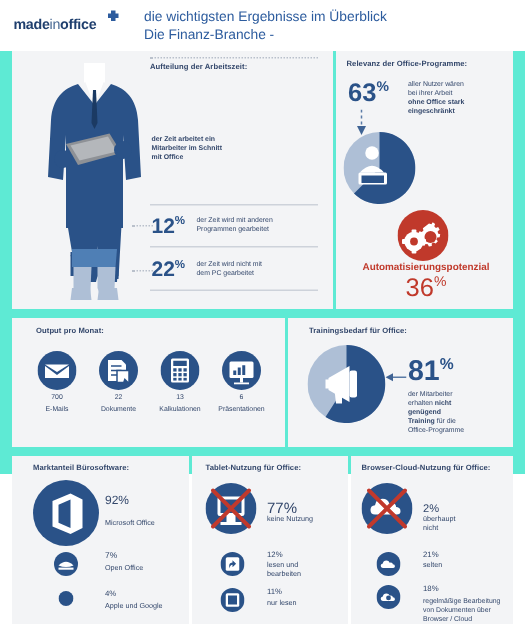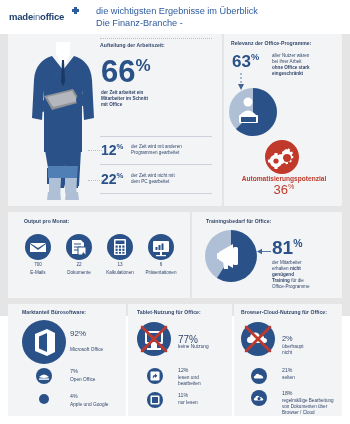--- a/index.html
+++ b/index.html
@@ -3,21 +3,21 @@
 <meta charset="utf-8">
 <style>
   html,body{margin:0;padding:0;}
   body{
     width:350px;height:424px;overflow:hidden;
     background:#ffffff;
     font-family:"Liberation Sans","DejaVu Sans",sans-serif;
     color:#2b4a73;
     -webkit-font-smoothing:antialiased;
   }
-  .page{position:relative;width:350px;height:316px;background:#e5e5e5;}
+  .page{position:relative;width:350px;height:316px;background:#5eead4;}
 
   
   .header{position:absolute;left:0;top:0;width:350px;height:34px;background:#ffffff;}
   .logo{position:absolute;left:9px;top:11px;font-size:9.5px;font-weight:bold;letter-spacing:-.2px;color:#1f3f6e;white-space:nowrap;}
   .logo .lt{font-weight:normal;color:#4a6a95;}
   .logo-mark{position:absolute;left:72px;top:7px;width:7px;height:7px;}
   .logo-mark i{position:absolute;background:#2d5c9e;}
   .logo-mark i.v{left:2.4px;top:0;width:2.4px;height:7px;}
   .logo-mark i.h{left:0;top:2.4px;width:7px;height:2.4px;}
   .title{position:absolute;left:96px;top:6px;font-size:9.2px;line-height:11.6px;color:#2d5c9e;font-weight:normal;}
@@ -88,23 +88,20 @@
 
       <path d="M22 126 h30 l-1 12 h-29 z" fill="#4f7fb5"></path>
 
       <path d="M23 138 h12 l-1 22 l-8 0 l-3 -8 z" fill="#aebfd6"></path>
       <path d="M39 138 h12 l-1 22 l-8 0 l-3 -8 z" fill="#aebfd6"></path>
       <path d="M22 152 h12 l1 8 h-14 z" fill="#aebfd6"></path>
       <path d="M40 152 h12 l1 8 h-14 z" fill="#aebfd6"></path>
     </svg>
   </div>
 
-  <div class="big" style="position:absolute;left:101px;top:56px;font-size:31px;">
-    <span>66</span><span class="pct-sym">%</span>
-  </div>
   <div class="body-txt" style="position:absolute;left:101px;top:90px;width:110px;font-weight:bold;">
     <div>der Zeit arbeitet ein</div>
     <div>Mitarbeiter im Schnitt</div>
     <div>mit Office</div>
   </div>
 
   <div class="solidline" style="left:100px;top:136px;width:112px;"></div>
   <div class="dashline" style="left:88px;top:150px;width:14px;"></div>
 
   <div class="big" style="position:absolute;left:101px;top:143px;font-size:14px;">
@@ -160,21 +157,21 @@
       <circle cx="22" cy="18" r="4" fill="#c0392b"></circle>
       <circle cx="11" cy="21" r="6.5"></circle>
       <circle cx="11" cy="21" r="2.6" fill="#c0392b"></circle>
       <rect x="9.4" y="13" width="3.2" height="3" rx=".6"></rect>
       <rect x="9.4" y="26" width="3.2" height="3" rx=".6"></rect>
       <rect x="3" y="19.4" width="3" height="3.2" rx=".6"></rect>
       <rect x="16" y="19.4" width="3" height="3.2" rx=".6"></rect>
     </g>
   </svg>
   <div style="position:absolute;left:228px;top:175px;width:112px;text-align:center;font-size:6.6px;font-weight:bold;" class="redtxt">Automatisierungspotenzial</div>
-  <div class="redtxt" style="position:absolute;left:228px;top:182px;width:112px;text-align:center;font-size:13px;font-weight:normal;">
+  <div class="redtxt" style="position:absolute;left:228px;top:182px;width:112px;text-align:center;font-size:17px;font-weight:normal;">
     <span>36</span><span style="font-size:.55em;vertical-align:super;">%</span>
   </div>
 
   <div class="panel" style="left:8px;top:212px;width:182px;height:86px;"></div>
   <div class="panel" style="left:192px;top:212px;width:150px;height:86px;"></div>
 
   <div class="sec-label" style="left:24px;top:218px;">Output pro Monat:</div>
 
   <svg style="position:absolute;left:25px;top:234px;" width="26" height="26" viewBox="0 0 26 26">
     <circle cx="13" cy="13" r="13" fill="#2a5288"></circle>

